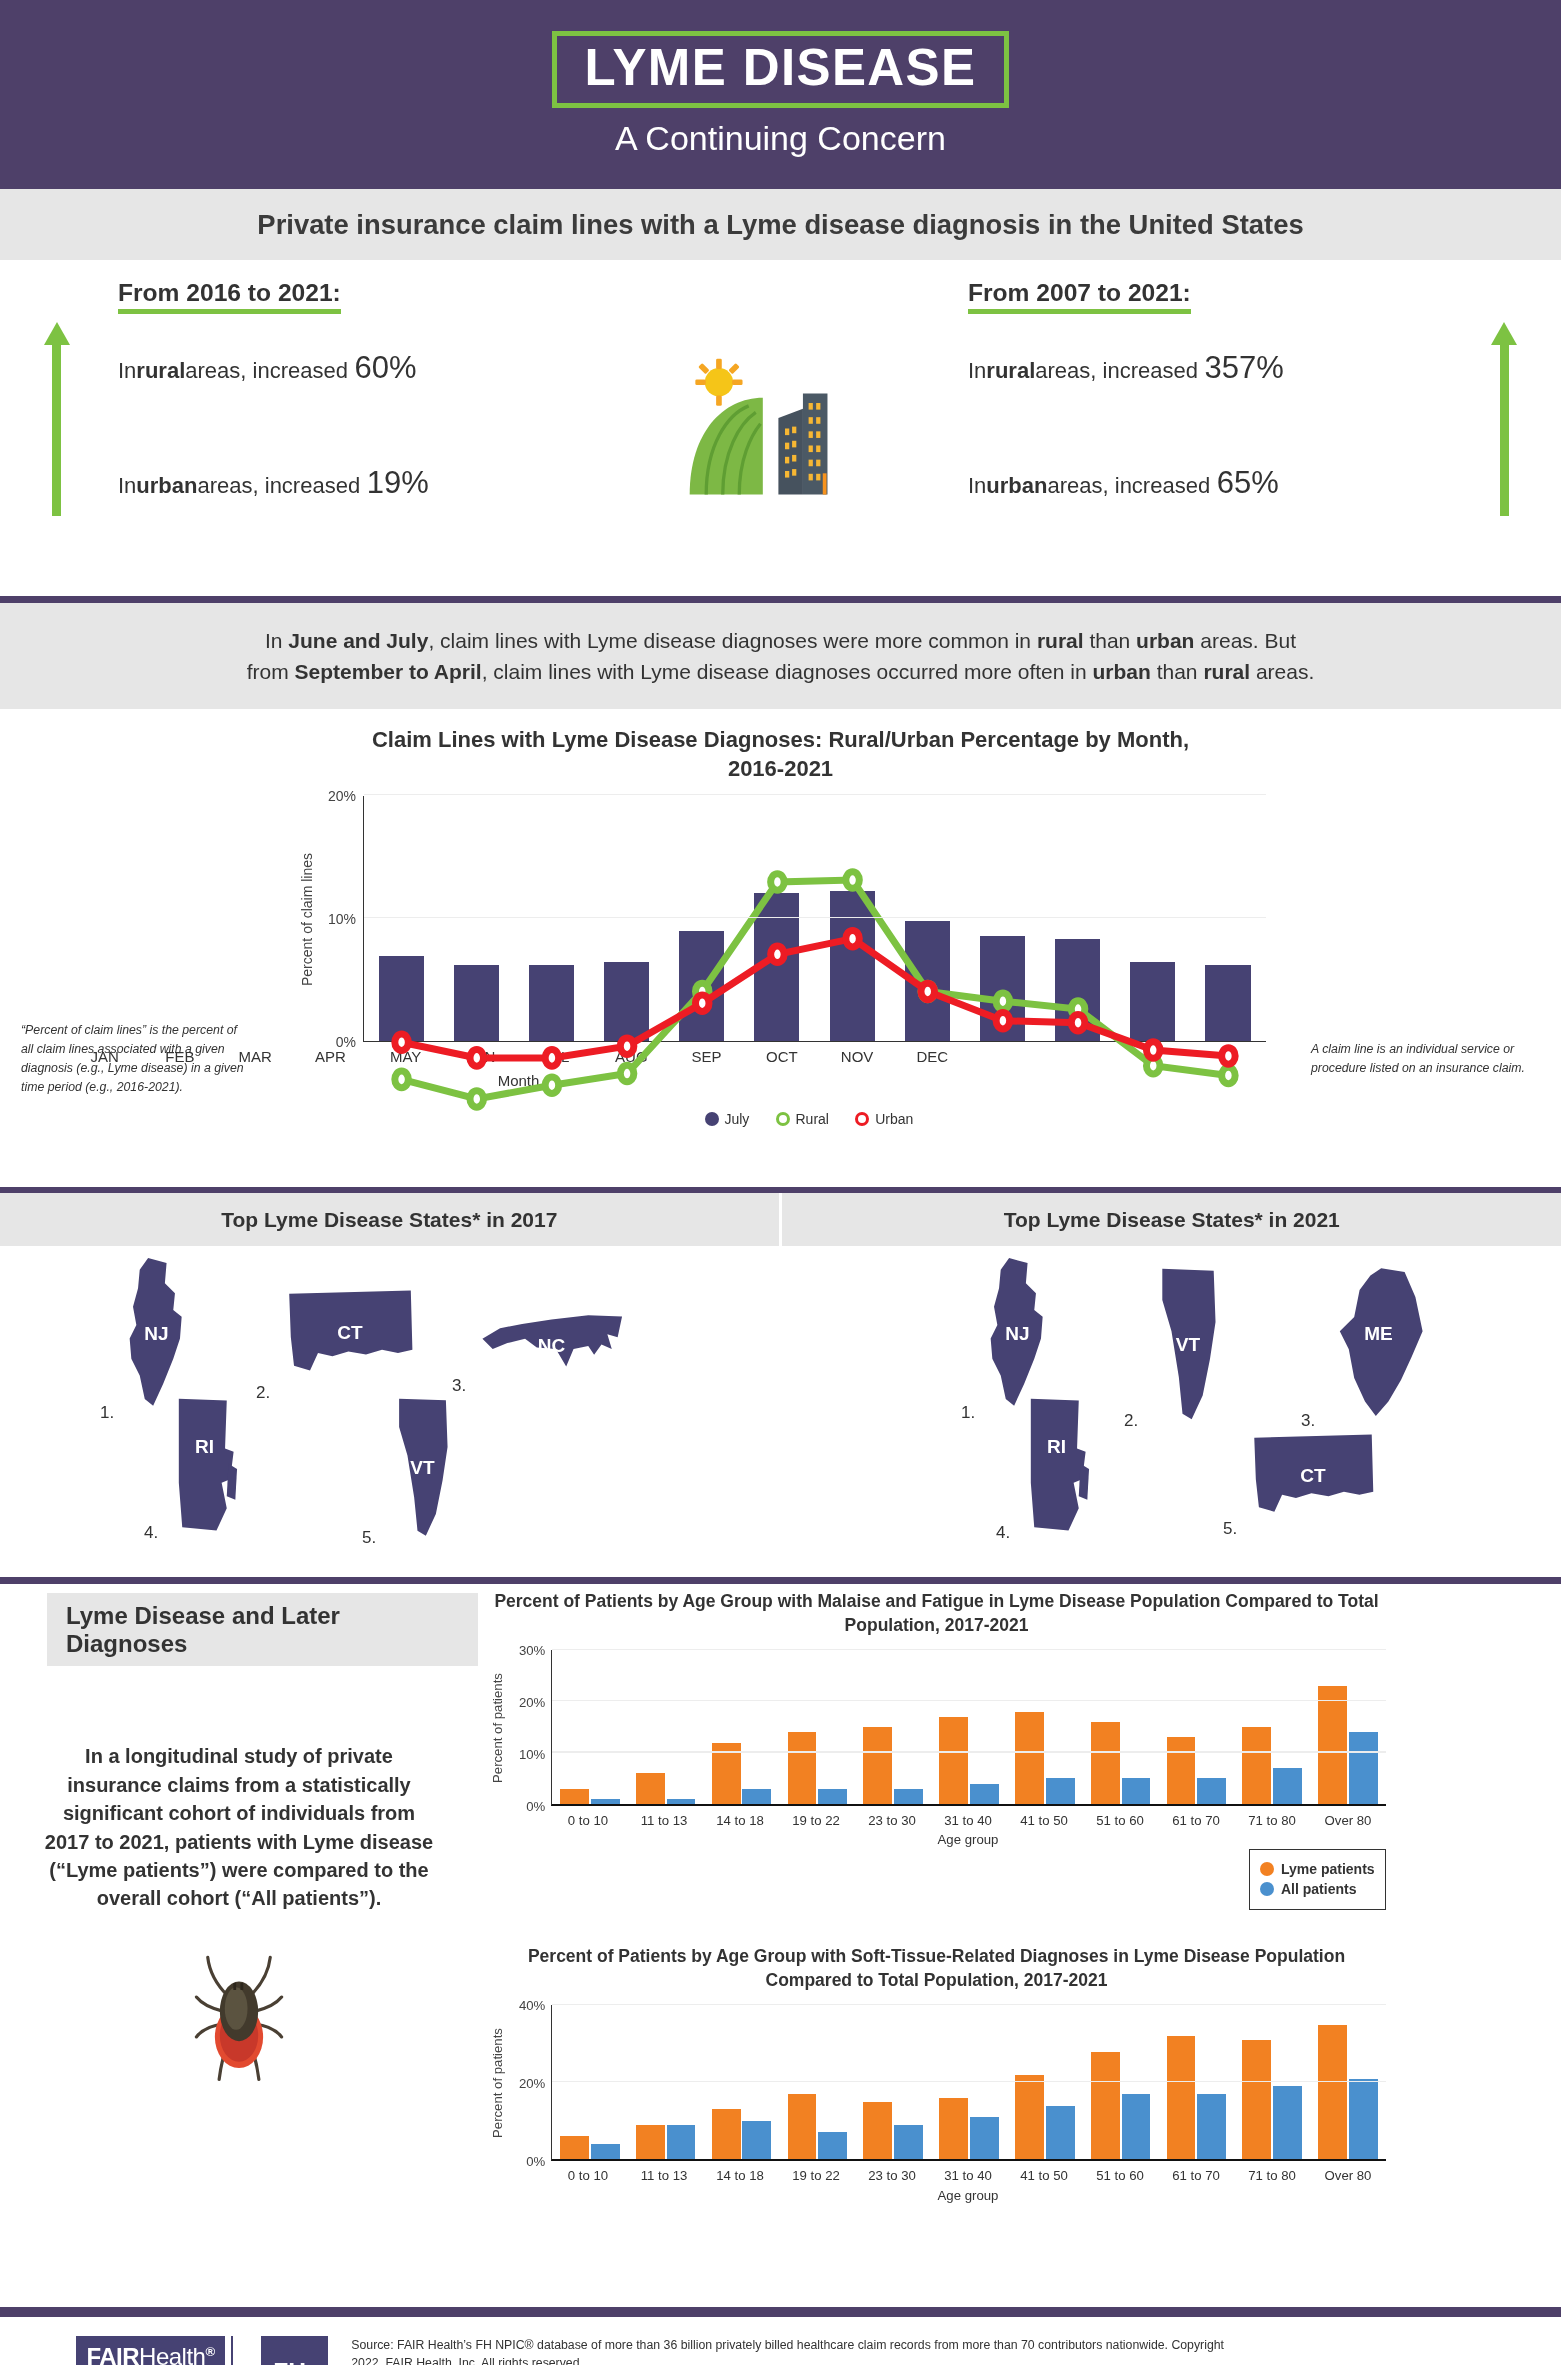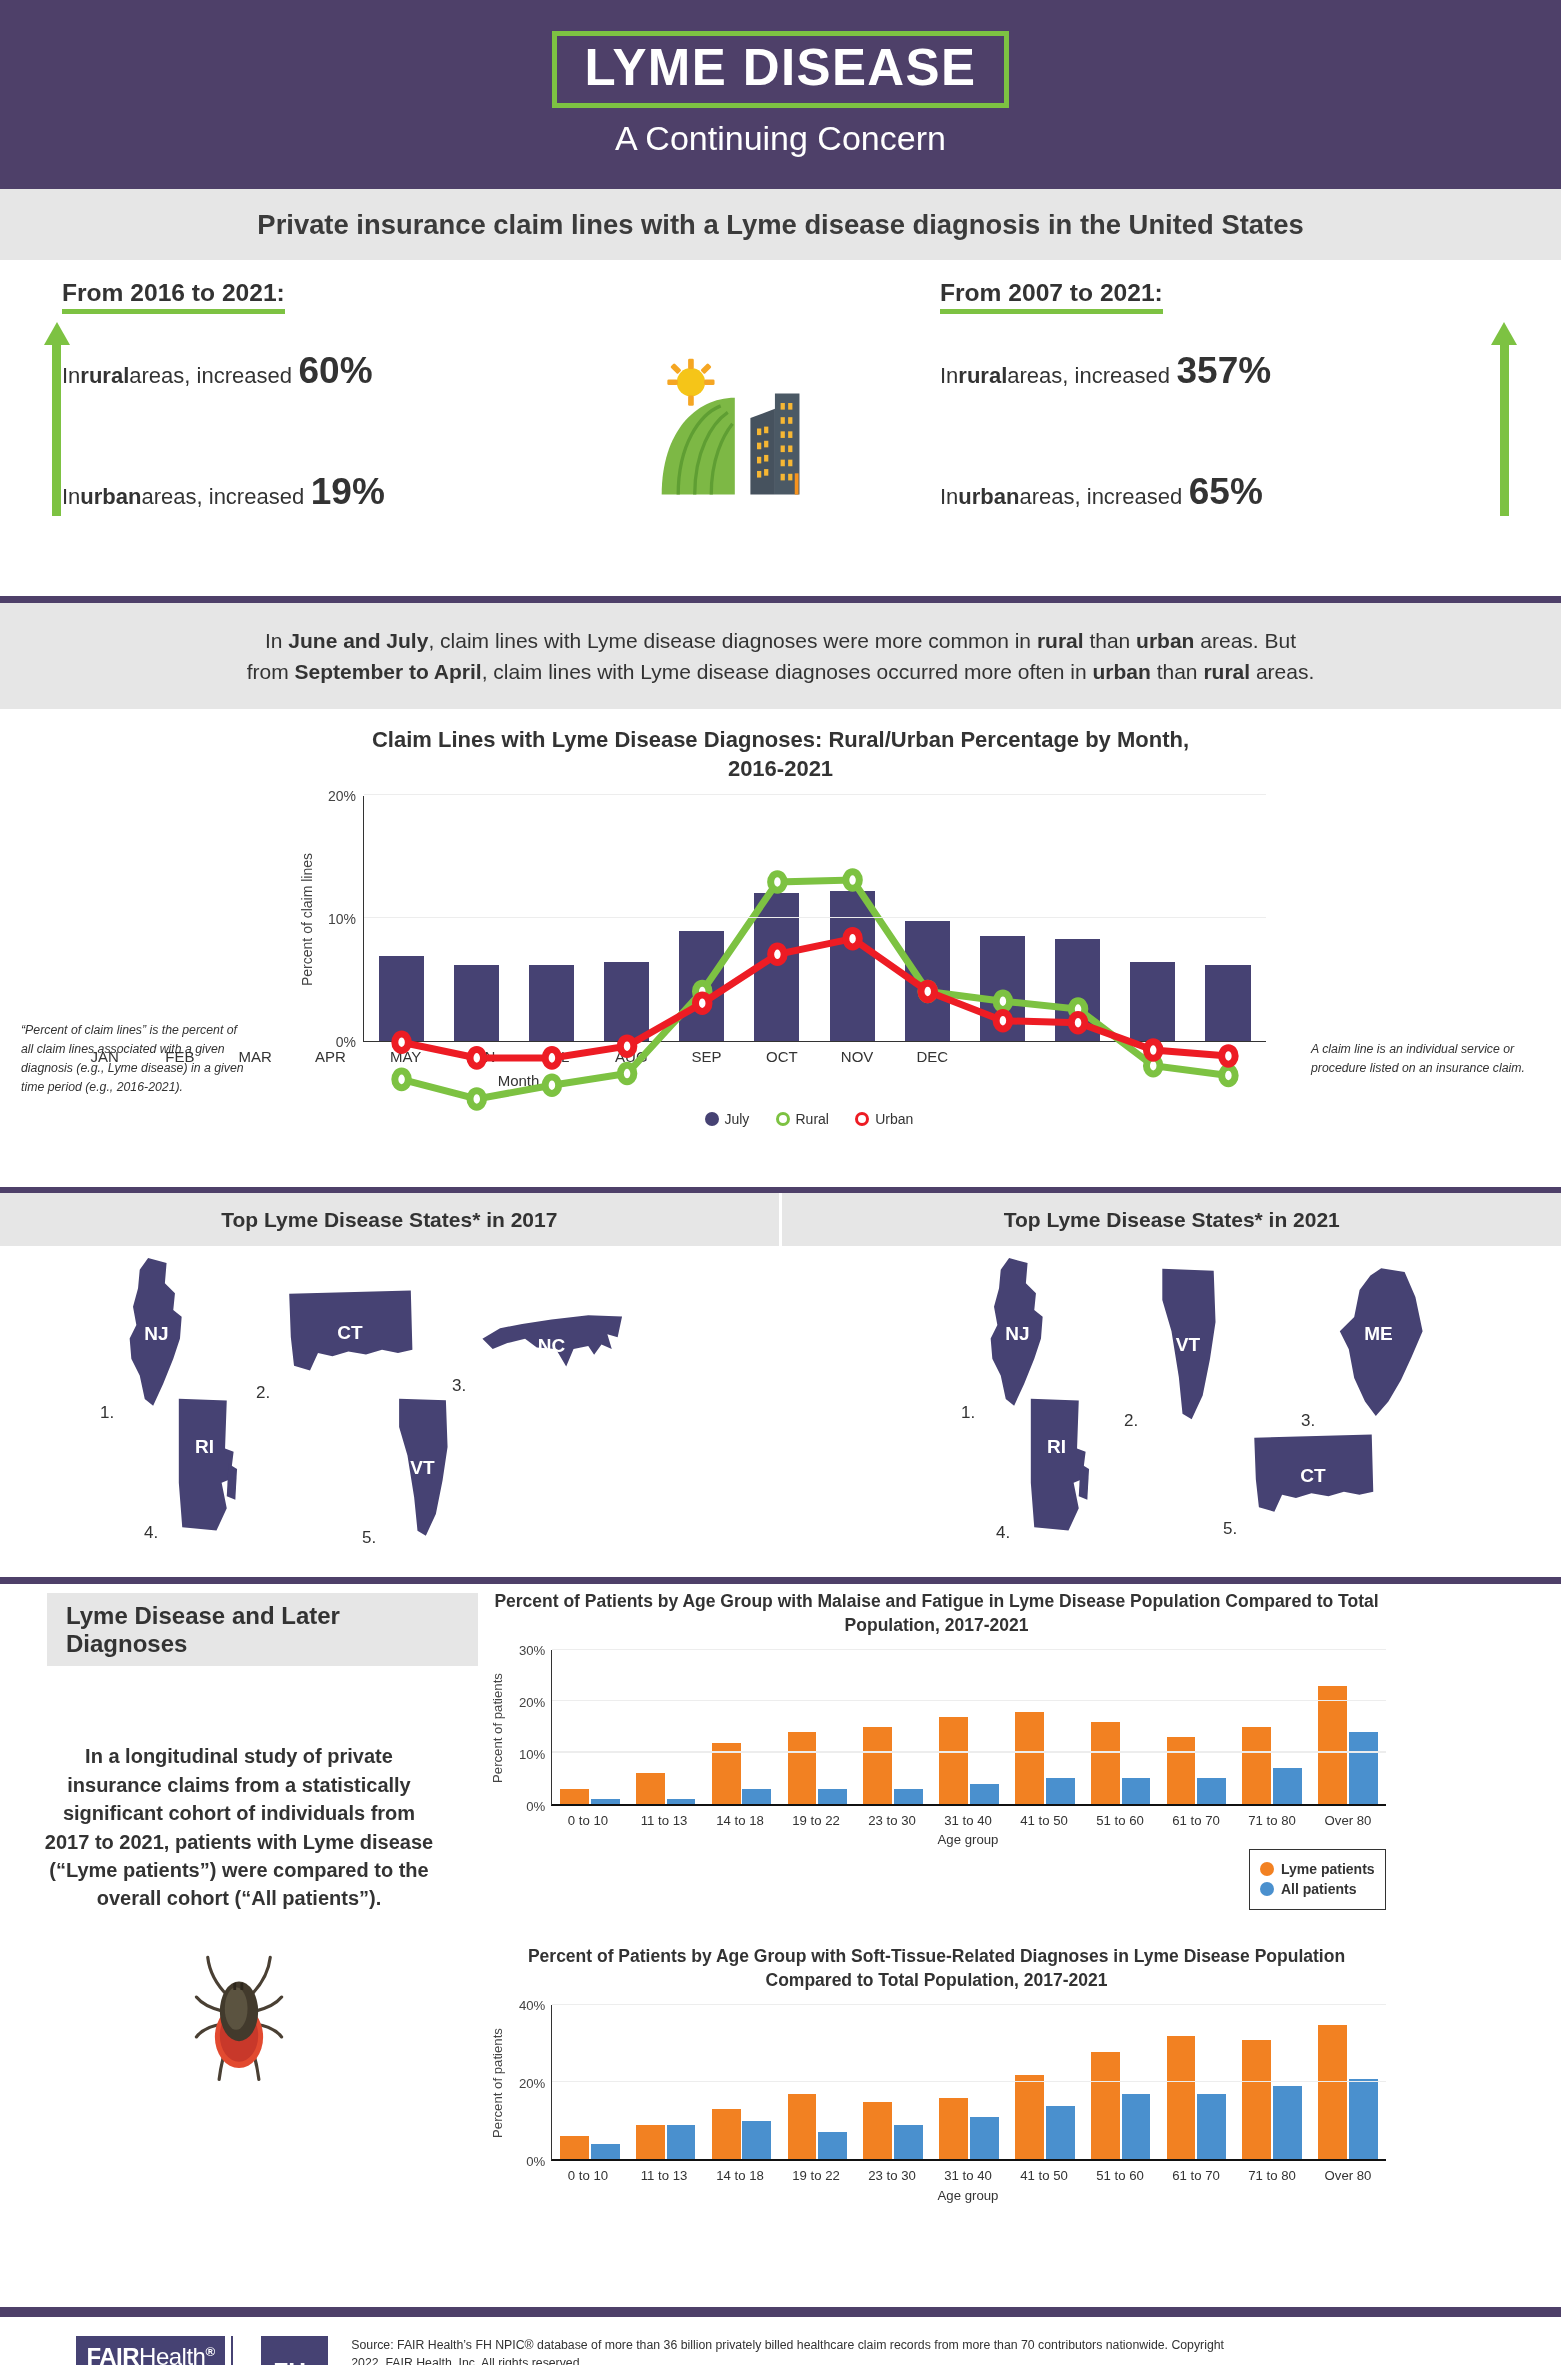--- a/index.html
+++ b/index.html
@@ -40,21 +40,21 @@
   .stats {
     position:relative; height:336px; width:100%;
     display:flex; align-items:stretch;
   }
   .stat-col { flex:1; position:relative; padding:19px 0 0 0; }
   .stat-col.left { padding-left:52px; }
   .stat-col.right { padding-right:64px; }
   .stat-head { font-size:24.6px; font-weight:bold; color:#333; margin-bottom:3.8px; }
   .stat-head .ul { border-bottom:5.2px solid #7DC242; padding-bottom:2.8px; }
   .stat-row { font-size:22px; color:#333; display:flex; align-items:baseline; }
-  .stat-row .big { font-size:37px; font-weight:bold; margin-left:6.6px; }
+  .stat-row .big { font-size:31px; font-weight:normal; margin-left:6.6px; }
   .stat-left-rows { margin-top:43px; }
   .stat-left-rows .r1 { margin-bottom:79px; }
   .arrow {
     position:absolute; width:27.4px;
   }
   .arrow .shaft { width:8.5px; background:#7DC242; margin:0 auto; }
   .arrow .head {
     width:0;height:0;border-left:13.7px solid transparent;border-right:13.7px solid transparent;
     border-bottom:23px solid #7DC242; margin:0 auto;
   }
@@ -169,21 +169,21 @@
     <h2>Private insurance claim lines with a Lyme disease diagnosis in the United States</h2>
   </div>
 
   <div class="stats">
 
     <div class="arrow" style="left:43px; top:62px; height:194px;">
       <div class="head"></div>
         <div class="shaft" style="height:171px;"></div>
     </div>
 
-    <div class="stat-col left" style="padding-left:62px;">
+    <div class="stat-col left" style="padding-left:118px;">
       <div class="stat-head">
         <span class="ul">From 2016 to 2021:</span>
       </div>
       <div class="stat-left-rows">
         <div class="stat-row r1">
           <span>In </span>
             <b>rural</b>
             <span> areas, increased </span>
             <span class="big">60%</span>
         </div>

